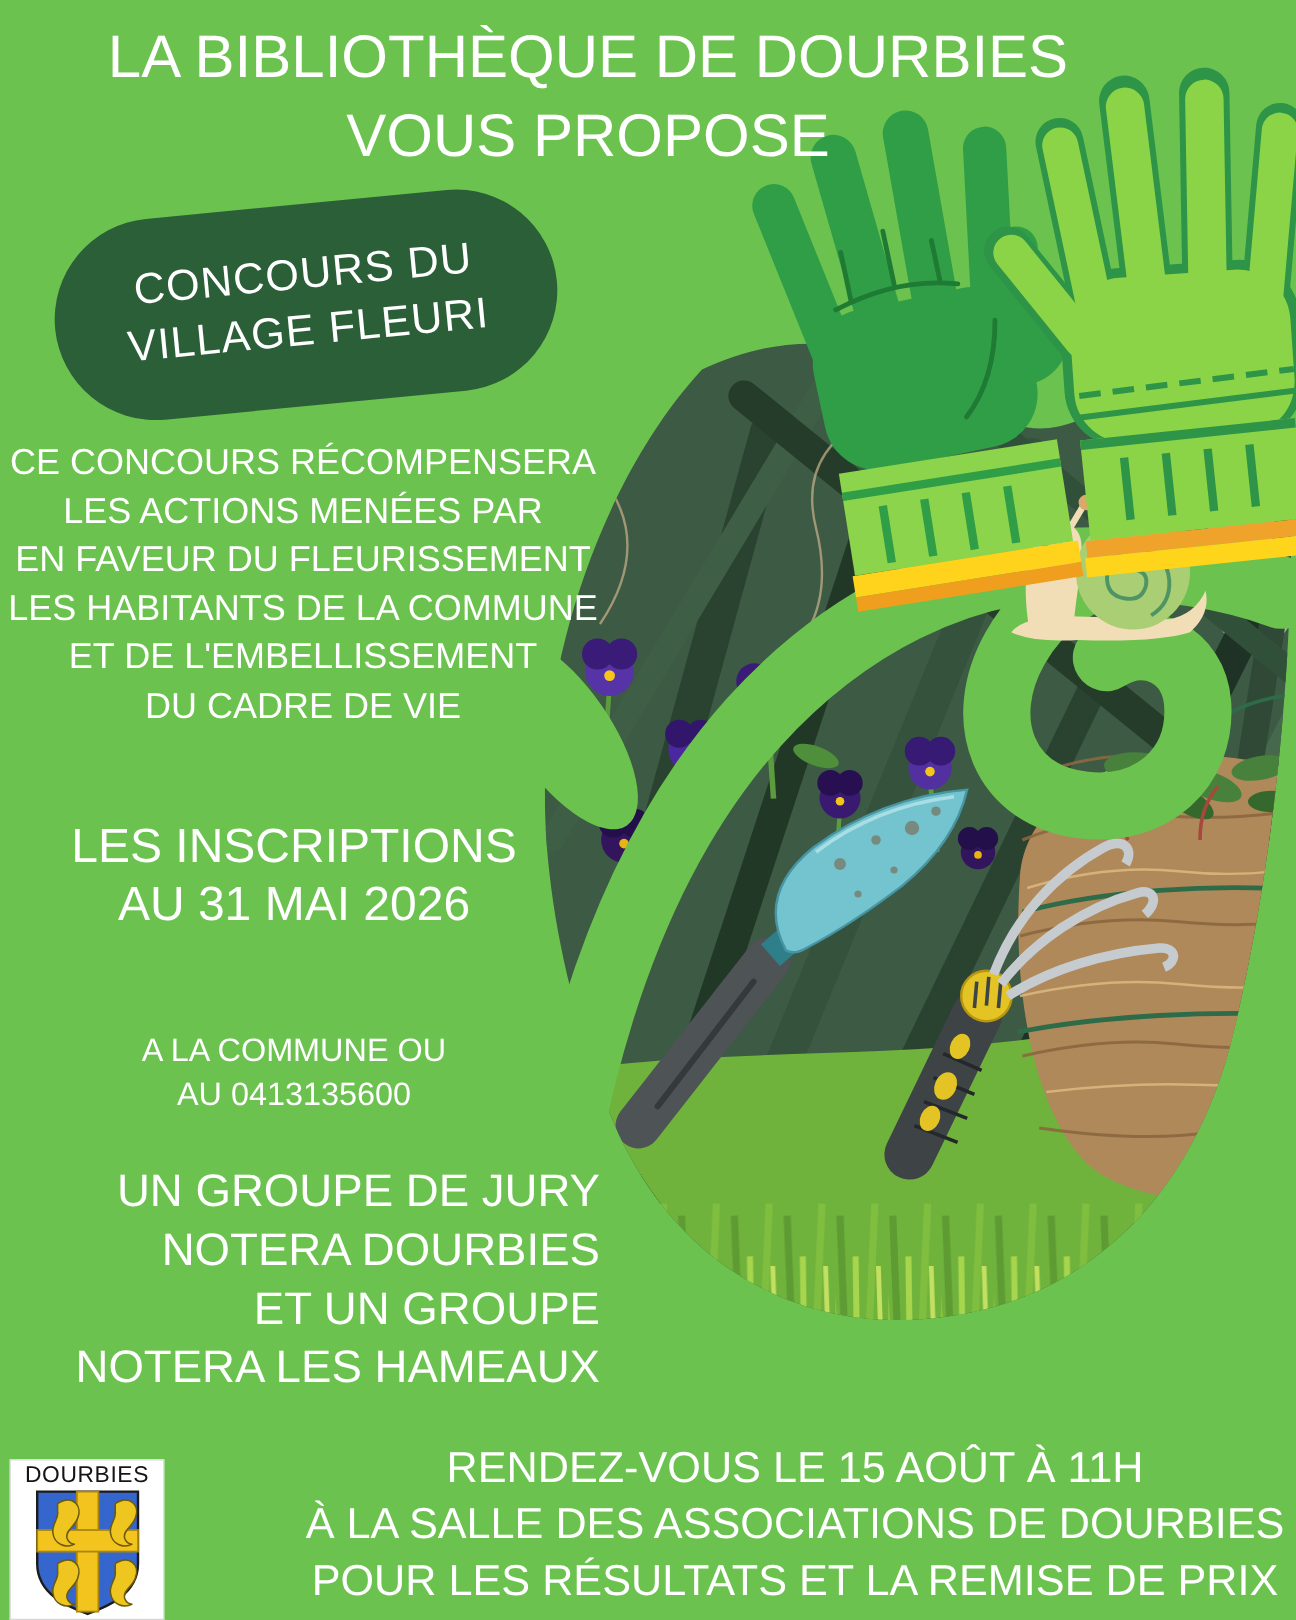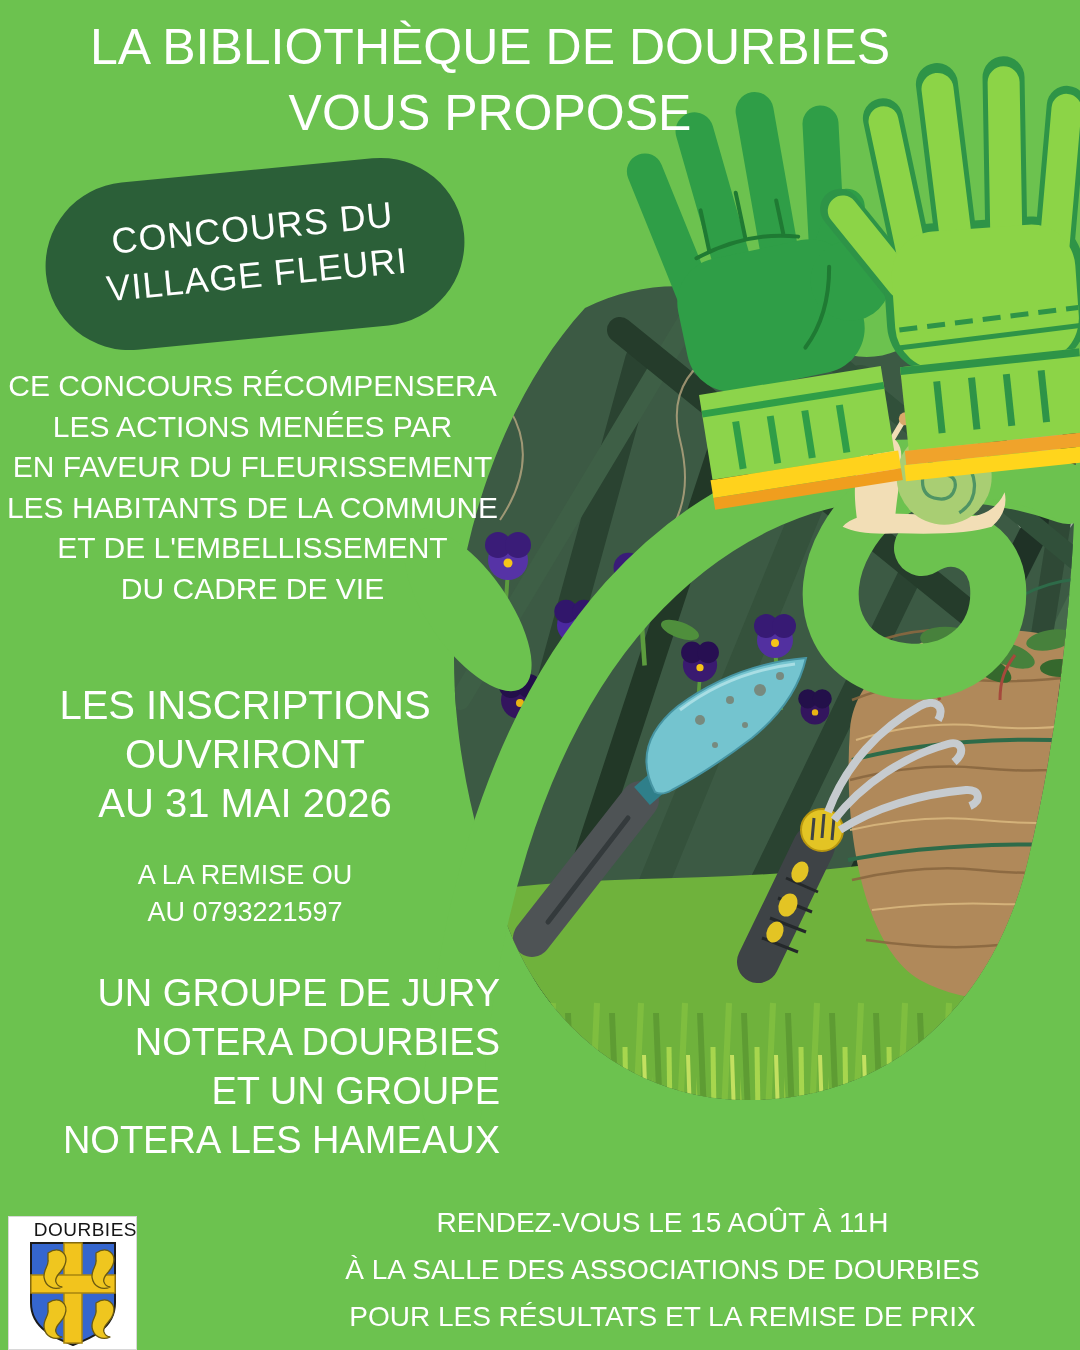--- a/index.html
+++ b/index.html
@@ -16,27 +16,27 @@
   .title{left:0;top:14px;width:980px;font-size:50px;line-height:66px;letter-spacing:0;}
   .badge{
     left:45px;top:170px;width:420px;height:168px;background:#2B5F38;
     border-radius:84px;transform:rotate(-5.5deg);z-index:2;
   }
   .badge-inner{padding-top:34px;font-size:36px;line-height:47px;letter-spacing:1px;text-align:center;}
   .intro{left:0;top:366px;width:505px;font-size:30px;line-height:40.5px;}
   .inscriptions{left:0;top:633px;width:490px;font-size:40px;line-height:49px;margin-top:48px;}
   .contact{left:0;top:857px;width:490px;font-size:27px;line-height:37px;}
   .jury{left:0;top:969px;width:500px;font-size:38px;line-height:49px;text-align:right;}
-  .footer{left:245px;top:1199px;width:835px;font-size:28px;line-height:47px;}
+  .footer{left:245px;top:1199px;width:835px;font-size:36px;line-height:47px;}
   .logo{
     left:8px;top:1216px;width:129px;height:134px;background:#FFFFFF;z-index:3;
     box-shadow:0 0 0 1px #d8d8d8 inset;
   }
   .logo-label{
-    color:#151515;font-size:19px;letter-spacing:.5px;text-align:right;
+    color:#151515;font-size:19px;letter-spacing:.5px;text-align:center;
     padding-top:3px;line-height:22px;
   }
   .logo-shield{display:block;margin:0 auto;}
 </style>
 </head>
 <body>
 
 <div class="poster">
 
   <svg id="artwork" viewBox="0 0 1080 1350">
@@ -318,27 +318,26 @@
     <div>CE CONCOURS RÉCOMPENSERA</div>
     <div>LES ACTIONS MENÉES PAR</div>
     <div>EN FAVEUR DU FLEURISSEMENT</div>
     <div>LES HABITANTS DE LA COMMUNE</div>
     <div>ET DE L'EMBELLISSEMENT</div>
     <div>DU CADRE DE VIE</div>
   </div>
 
   <div class="abs txt inscriptions ctr">
     <div>LES INSCRIPTIONS</div>
-    <div>OUVRIRONT</div>
     <div>AU 31 MAI 2026</div>
   </div>
 
   <div class="abs txt contact ctr">
-    <div>A LA REMISE OU</div>
-    <div>AU 0793221597</div>
+    <div>A LA COMMUNE OU</div>
+    <div>AU 0413135600</div>
   </div>
 
   <div class="abs txt jury ctr">
     <div>UN GROUPE DE JURY</div>
     <div>NOTERA DOURBIES</div>
     <div>ET UN GROUPE</div>
     <div>NOTERA LES HAMEAUX</div>
   </div>
 
   <div class="abs txt footer ctr">

